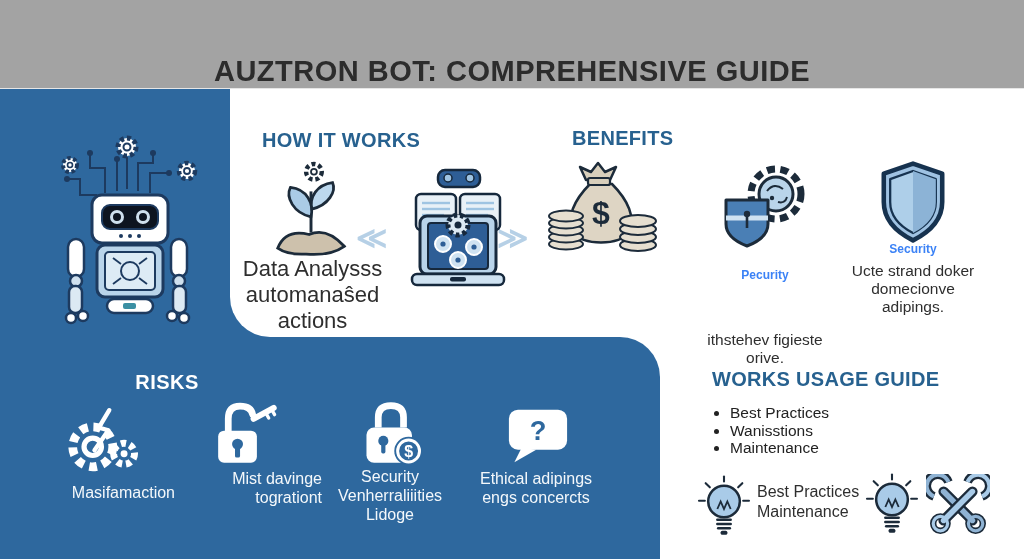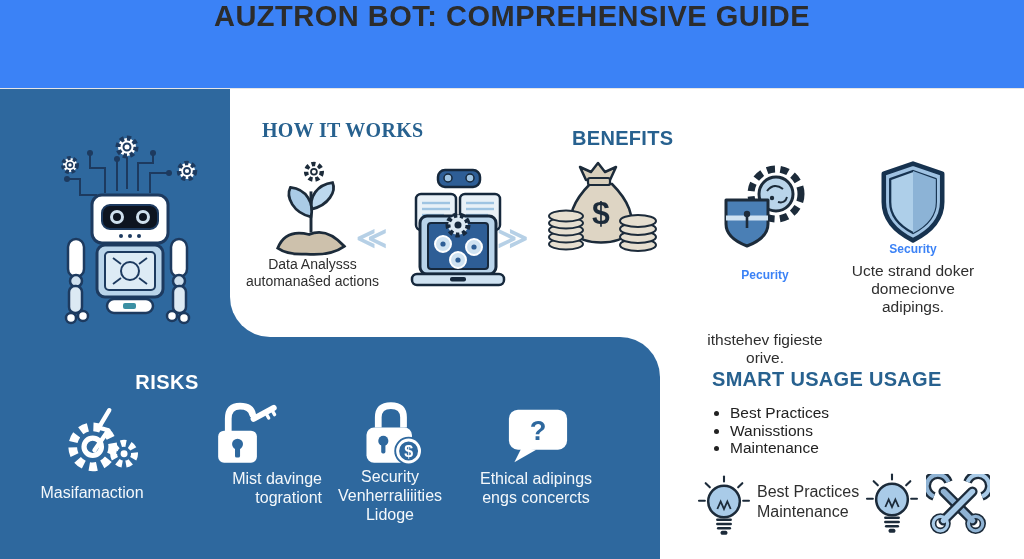--- a/index.html
+++ b/index.html
@@ -1,26 +1,26 @@
 <!DOCTYPE html>
 <html><head>
 <meta charset="utf-8">
 <style>
   html,body{margin:0;padding:0;background:#ffffff;}
   #canvas{position:relative;width:1024px;height:559px;overflow:hidden;
           font-family:"Liberation Sans",sans-serif;background:#ffffff;}
   .abs{position:absolute;}
-  .header{left:0;top:0;width:1024px;height:88px;background:#3b82f6;
-          border-bottom:1px solid #e6e6e6;display:flex;align-items:flex-start;justify-content:center;}
+  .header{left:0;top:0;width:1024px;height:88px;background:#a3a3a3;
+          border-bottom:1px solid #e6e6e6;display:flex;align-items:flex-end;justify-content:center;}
   .title{font-size:29px;font-weight:700;color:#2c2c2c;letter-spacing:.5px;}
   .blue-col{left:0;top:88px;width:280px;height:471px;background:#2e689e;}
   .blue-bottom{left:0;top:337px;width:660px;height:222px;background:#2e689e;border-top-right-radius:40px;}
   .white-card{left:230px;top:88px;width:794px;height:249px;background:#ffffff;border-bottom-left-radius:40px;}
   .sec-head{font-size:20px;font-weight:700;color:#27618f;letter-spacing:.3px;white-space:nowrap;}
-  .cap{font-size:14px;color:#2e2e2e;text-align:center;line-height:1.18;}
+  .cap{font-size:22px;color:#2e2e2e;text-align:center;line-height:1.18;}
   .card-title{font-size:12px;font-weight:700;color:#3b82f6;text-align:center;}
   .card-cap{font-size:15.5px;color:#2e2e2e;text-align:center;line-height:1.15;}
   .risk-head{font-size:20px;font-weight:700;color:#ffffff;letter-spacing:.5px;text-align:center;}
   .risk-cap{font-size:16px;color:#f4f8fb;text-align:center;line-height:1.18;}
   .arrow{font-size:30px;font-weight:700;color:#b6d0e6;letter-spacing:-3px;}
   ul.bullets{margin:0;padding:0 0 0 18px;}
   ul.bullets li{font-size:15.5px;color:#222;line-height:17.5px;margin:0 0 0 0;}
   .legend-text{font-size:16px;color:#2e2e2e;line-height:20px;}
 </style>
 </head>
@@ -83,21 +83,21 @@
     <g stroke="#1d3a5f" stroke-width="1.8" fill="none">
       <path d="M86,131 L78,125"></path>
         <path d="M104,131 L112,125"></path>
         <path d="M86,145 L78,151"></path>
         <path d="M104,145 L112,151"></path>
     </g>
     <rect x="72" y="166" width="46" height="14" rx="7" fill="#fff" stroke="#1d3a5f" stroke-width="2.5"></rect>
     <rect x="88" y="170" width="13" height="6" rx="2" fill="#3a8fa3"></rect>
   </svg>
 
-  <div class="abs sec-head" style="left:262px;top:119px;font-family:Liberation Serif, serif;">HOW IT WORKS</div>
+  <div class="abs sec-head" style="left:262px;top:129px;">HOW IT WORKS</div>
   <div class="abs sec-head" style="left:572px;top:127px;">BENEFITS</div>
 
   <svg class="abs" style="left:262px;top:160px;" width="98" height="102" viewBox="0 0 100 104">
     <circle cx="53" cy="12" r="8" fill="#fff" stroke="#1c2b3a" stroke-width="4.5" stroke-dasharray="4 3"></circle>
     <circle cx="53" cy="12" r="3" fill="none" stroke="#1c2b3a" stroke-width="1.8"></circle>
     <path d="M50,74 V32" stroke="#1c2b3a" stroke-width="3" fill="none"></path>
     <path d="M50,58 C32,54 24,38 29,28 C46,30 53,44 50,58 Z" fill="#aacbe6" stroke="#1c2b3a" stroke-width="2.8"></path>
     <path d="M51,50 C68,46 76,32 72,23 C56,25 48,38 51,50 Z" fill="#bcd8ee" stroke="#1c2b3a" stroke-width="2.8"></path>
     <path d="M16,90 Q24,70 48,76 Q66,68 84,88 Q70,98 45,96 Q26,97 16,90 Z" fill="#cdc1ac" stroke="#1c2b3a" stroke-width="2.8"></path>
   </svg>
@@ -180,21 +180,21 @@
 
   <div class="abs risk-head" style="left:117px;top:371px;width:100px;">RISKS</div>
 
   <svg class="abs" style="left:58px;top:405px;" width="86" height="74" viewBox="0 0 95 85">
     <circle cx="38" cy="48" r="23" stroke="#fff" stroke-width="10" stroke-dasharray="9 6.5" fill="none"></circle>
     <circle cx="38" cy="48" r="10" stroke="#fff" stroke-width="6" fill="none"></circle>
     <circle cx="74" cy="56" r="12" stroke="#fff" stroke-width="8" stroke-dasharray="6 4.5" fill="none"></circle>
     <circle cx="74" cy="56" r="4" fill="#fff"></circle>
     <polyline points="57,6 45,26 56,29 40,52" stroke="#fff" stroke-width="5" fill="none" stroke-linecap="round" stroke-linejoin="round"></polyline>
   </svg>
-  <div class="abs risk-cap" style="left:17px;top:484px;width:150px;">Masifamaction</div>
+  <div class="abs risk-cap" style="left:25px;top:484px;width:150px;text-align:right;">Masifamaction</div>
 
   <svg class="abs" style="left:203px;top:400px;" width="80" height="68" viewBox="0 0 95 80">
     <path d="M30,36 V22 Q30,7 44,7 Q57,7 59,17" stroke="#fff" stroke-width="8" fill="none" stroke-linecap="round"></path>
     <path d="M60,22 L84,9" stroke="#fff" stroke-width="7" stroke-linecap="round"></path>
     <path d="M74,14 L78,21" stroke="#fff" stroke-width="4" stroke-linecap="round"></path>
     <path d="M81,10 L85,17" stroke="#fff" stroke-width="4" stroke-linecap="round"></path>
     <rect x="18" y="36" width="46" height="38" rx="7" fill="#fff"></rect>
     <circle cx="41" cy="52" r="6.5" fill="#2e689e"></circle>
     <rect x="38" y="55" width="6" height="13" rx="2" fill="#2e689e"></rect>
   </svg>
@@ -211,21 +211,21 @@
   </svg>
   <div class="abs risk-cap" style="left:325px;top:468px;width:130px;">Security Venherraliiities Lidoge</div>
 
   <svg class="abs" style="left:505px;top:406px;" width="66" height="60" viewBox="0 0 72 66">
     <rect x="4" y="4" width="64" height="44" rx="10" fill="#fff"></rect>
     <path d="M18,46 L10,62 L34,48 Z" fill="#fff"></path>
     <text x="36" y="37" text-anchor="middle" font-size="30" font-weight="bold" fill="#2e689e" font-family="Liberation Sans,sans-serif">?</text>
   </svg>
   <div class="abs risk-cap" style="left:470px;top:470px;width:132px;">Ethical adipings engs concercts</div>
 
-  <div class="abs sec-head" style="left:712px;top:368px;">SMART USAGE USAGE</div>
+  <div class="abs sec-head" style="left:712px;top:368px;">WORKS USAGE GUIDE</div>
   <div class="abs" style="left:712px;top:404px;">
     <ul class="bullets">
       <li>Best Practices</li>
       <li>Wanisstions</li>
       <li>Maintenance</li>
     </ul>
   </div>
 
   <svg class="abs" style="left:694px;top:474px;" width="60" height="70" viewBox="0 0 70 84">
     <g stroke="#1c2b3a" stroke-width="2.5" stroke-linecap="round">

